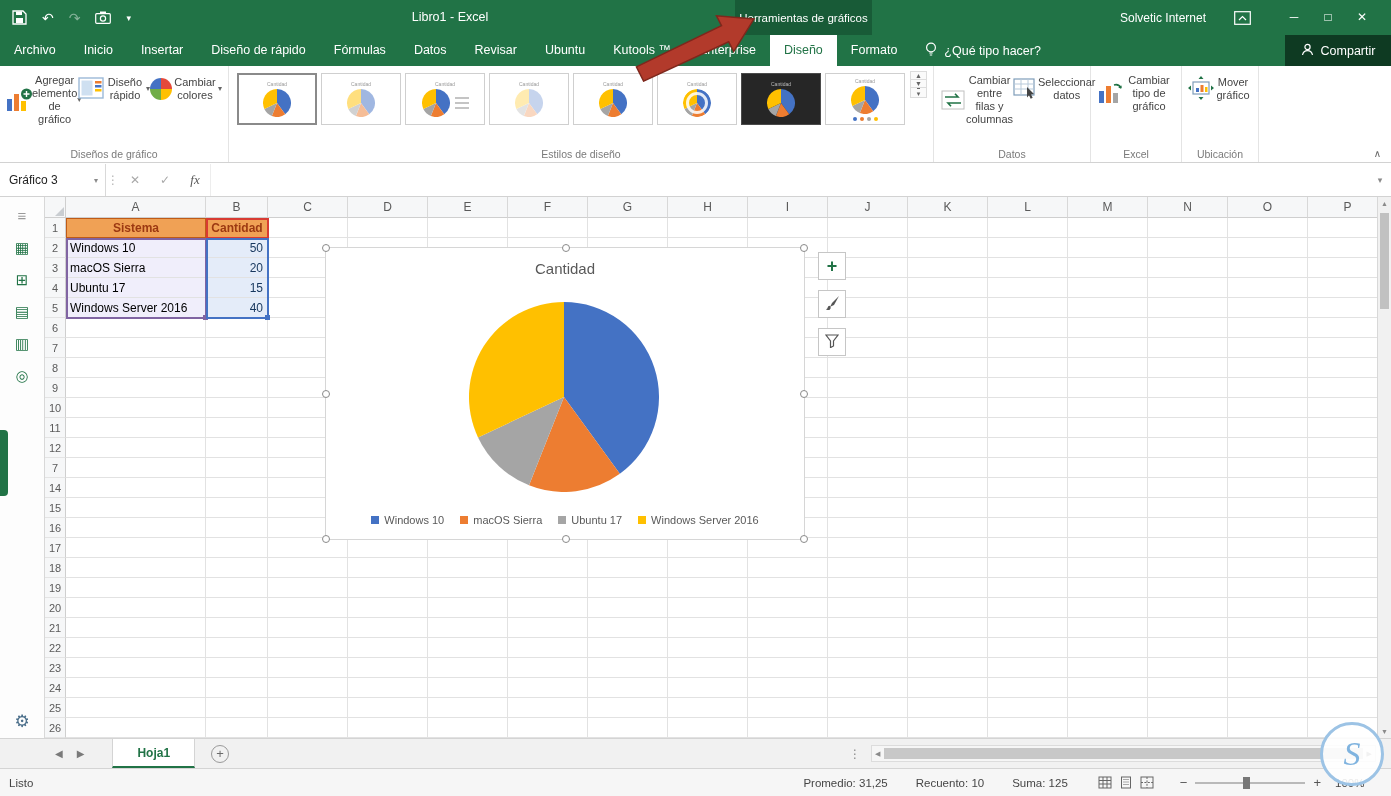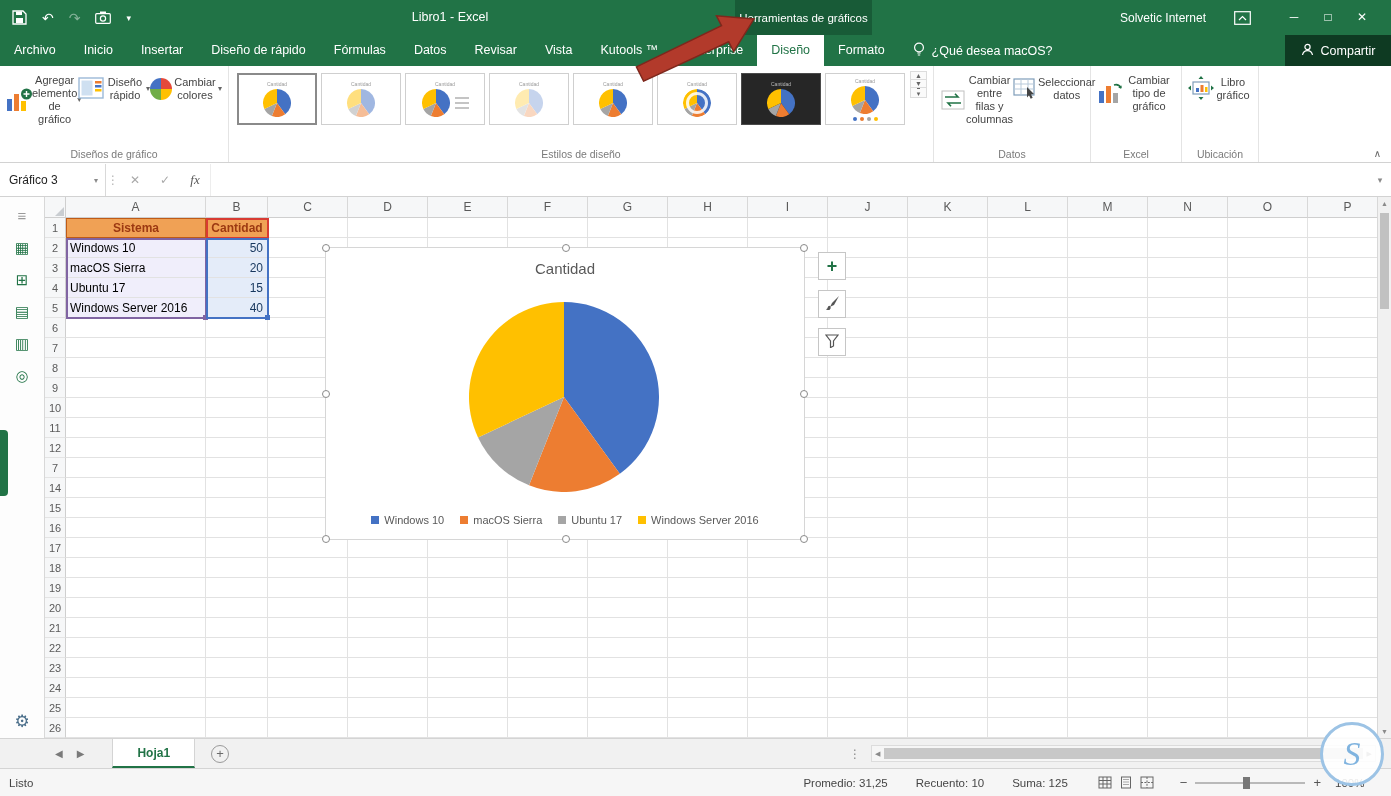--- a/index.html
+++ b/index.html
@@ -198,34 +198,34 @@
 
   <div class="tabsrow">
     <div class="tabs" id="tabs">
         <div class="tab">Archivo</div>
         <div class="tab">Inicio</div>
         <div class="tab">Insertar</div>
         <div class="tab">Diseño de rápido</div>
         <div class="tab">Fórmulas</div>
         <div class="tab">Datos</div>
         <div class="tab">Revisar</div>
-        <div class="tab">Vista</div>
+        <div class="tab">Ubuntu</div>
         <div class="tab">Kutools ™</div>
         <div class="tab">Enterprise</div>
         <div class="tab active">Diseño</div>
         <div class="tab">Formato</div>
       </div>
     <div class="tellme">
       <span>
         <svg width="12" height="15" viewBox="0 0 12 15">
             <circle cx="6" cy="5.5" r="4.4" fill="none" stroke="#fff" stroke-width="1.2"></circle>
             <path d="M4.3 11h3.4M4.8 13h2.4" stroke="#fff" stroke-width="1.2"></path>
           </svg>
       </span>
-      <span>¿Qué desea macOS?</span>
+      <span>¿Qué tipo hacer?</span>
     </div>
     <div class="sharebtn">
       <span>
         <svg width="13" height="13" viewBox="0 0 13 13">
             <circle cx="6.5" cy="4" r="2.6" fill="none" stroke="#fff" stroke-width="1.2"></circle>
             <path d="M1.5 12c.6-3 3-4.3 5-4.3s4.4 1.3 5 4.3" fill="none" stroke="#fff" stroke-width="1.2"></path>
           </svg>
       </span>
       <span>Compartir</span>
     </div>
@@ -426,21 +426,21 @@
       <div class="bigbtn" style="width:64px">
         <span class="bicon">
           <svg width="26" height="24" viewBox="0 0 26 24">
               <rect x="5" y="6" width="16" height="12" fill="none" stroke="#7f9db9" stroke-width="1.2"></rect>
               <rect x="8" y="12" width="3" height="4" fill="#4472C4"></rect>
               <rect x="12.5" y="9" width="3" height="7" fill="#ED7D31"></rect>
               <rect x="17" y="11" width="2.5" height="5" fill="#FFC000"></rect>
               <path d="M13 0l2.5 3h-5zM13 24l2.5-3h-5zM0 12l3-2.5v5zM26 12l-3-2.5v5z" fill="#217346"></path>
             </svg>
         </span>
-        <span class="blabel">Libro gráfico</span>
+        <span class="blabel">Mover gráfico</span>
       </div>
       <div class="glabel">Ubicación</div>
     </div>
 
     <div class="rgroup rspacer"></div>
     <div class="collapse-rb">∧</div>
   </div>
 
   <div class="fbar">
     <div class="namebox">

